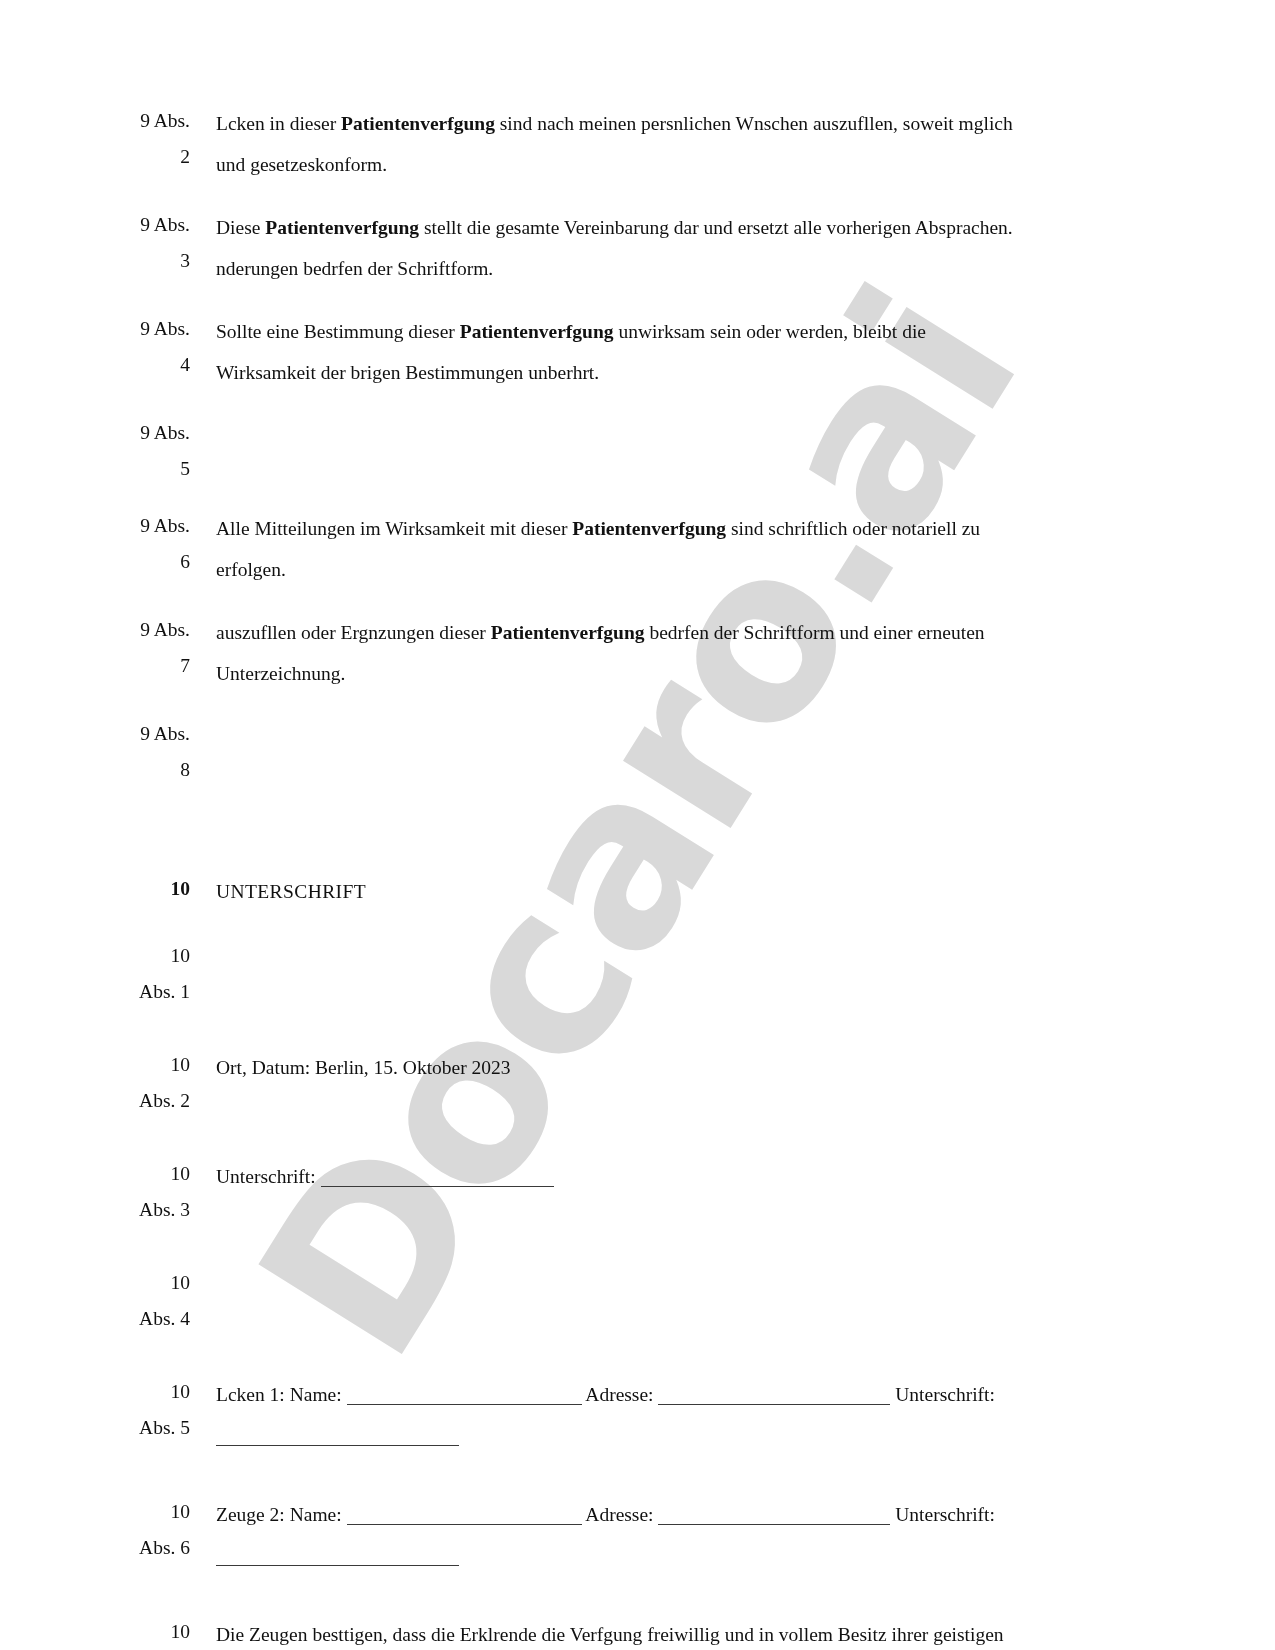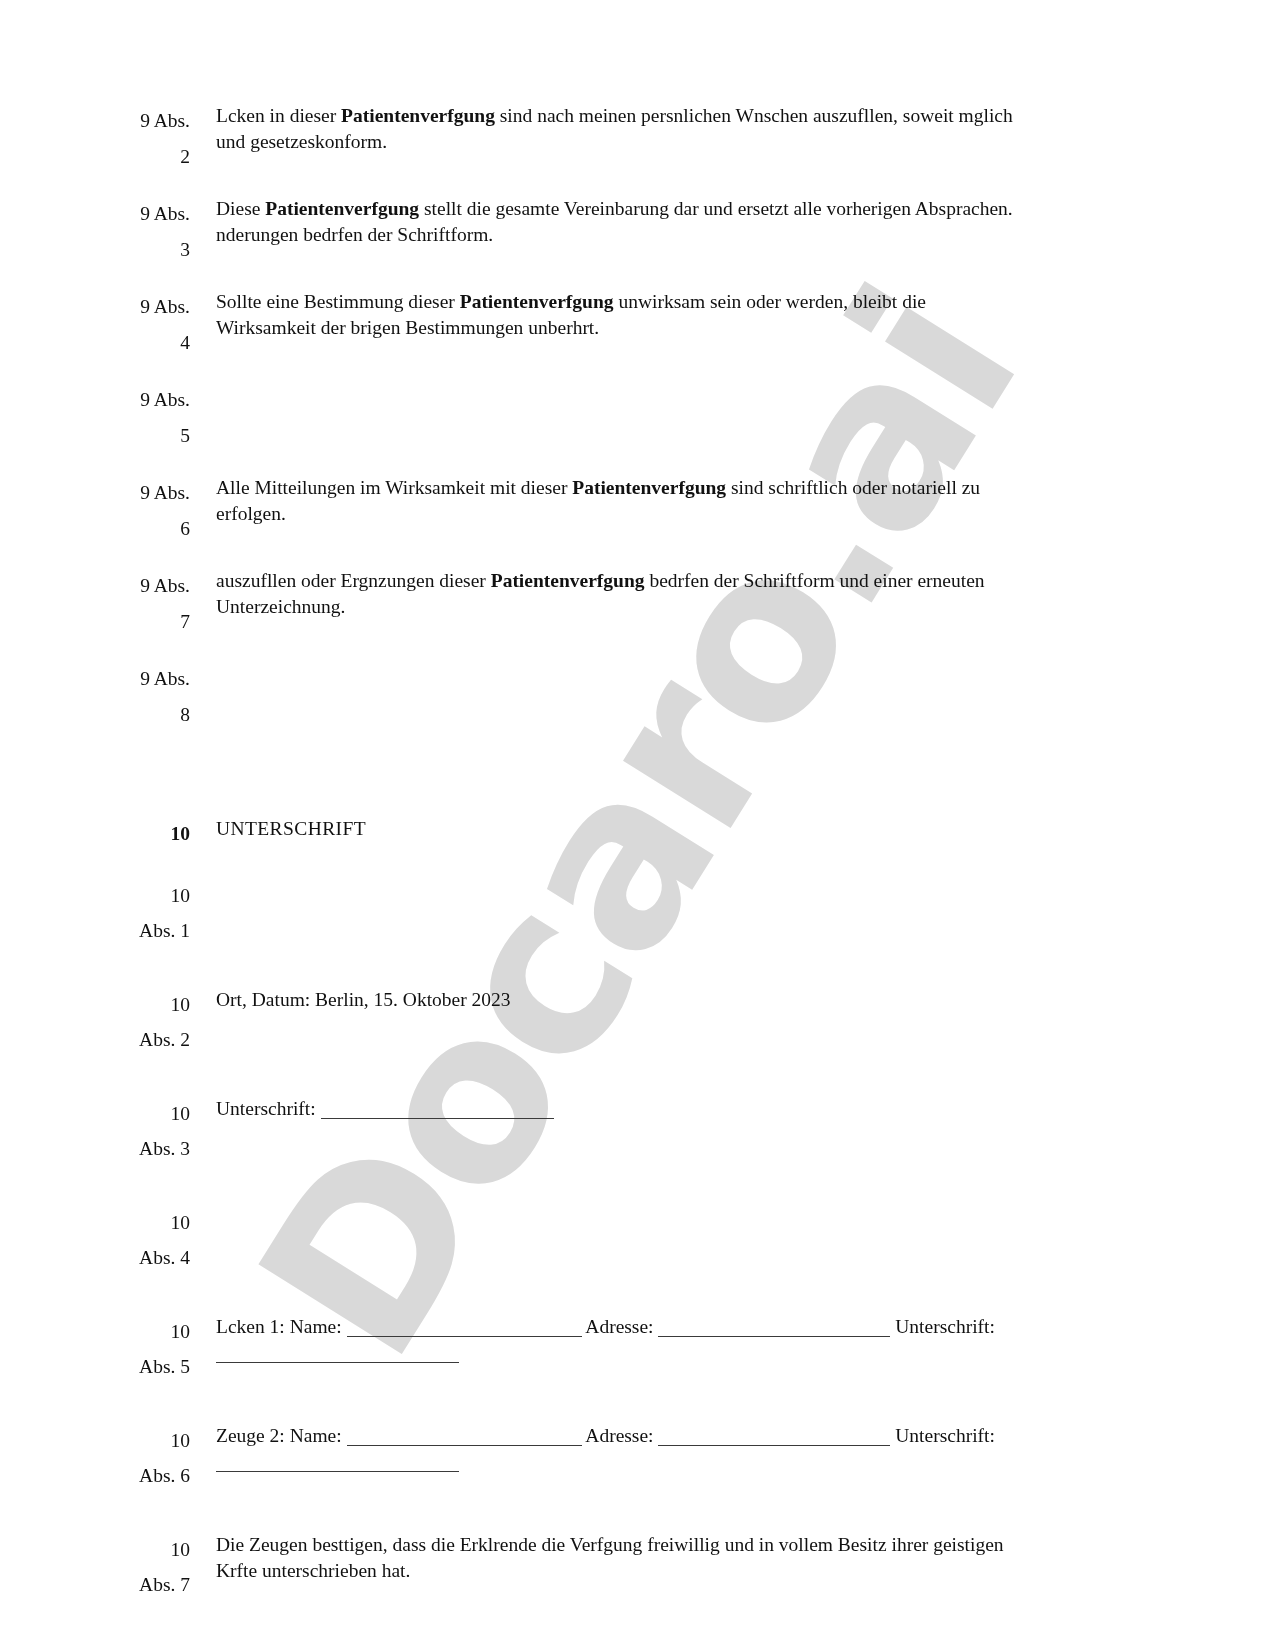--- a/index.html
+++ b/index.html
@@ -74,21 +74,21 @@
     white-space: pre-line;
     color: #111111;
   }
   .clause-label.bold {
     font-weight: bold;
   }
   .clause-body {
     flex: 1 1 auto;
     padding-left: 26px;
     font-size: 19.5px;
-    line-height: 26px;
+    line-height: 41px;
     text-align: left;
     color: #111111;
     max-width: 890px;
   }
   .clause-body b {
     font-weight: bold;
   }
 
   
   .clause.heading {

